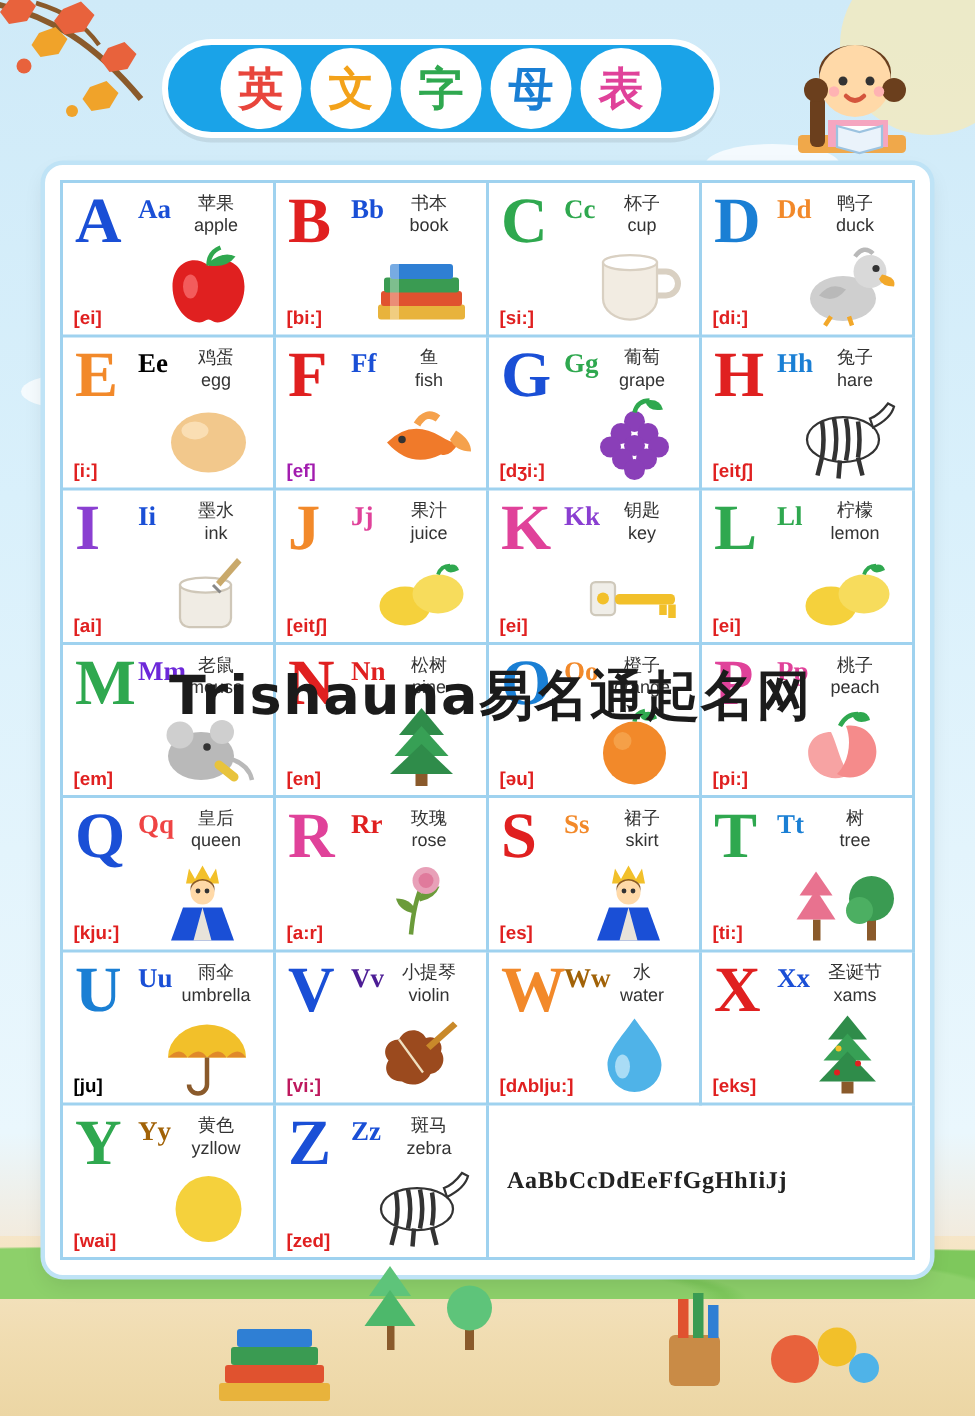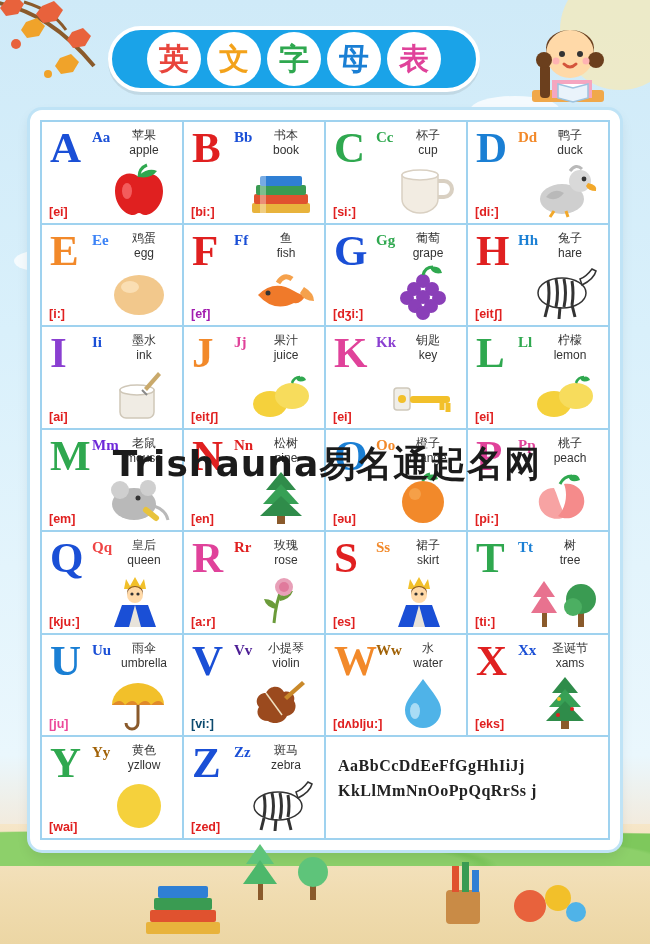--- a/index.html
+++ b/index.html
@@ -93,21 +93,21 @@
     padding: 5px 6px;
     overflow: hidden;
   }
   .big-letter {
     position: absolute; left: 8px; top: 4px;
     font-size: 43px; font-weight: bold; line-height: 1;
     font-family: "Liberation Serif", serif;
   }
   .small-pair {
     position: absolute; left: 50px; top: 8px;
-    font-size: 15px; font-weight: bold; line-height: 1;
+    font-size: 18px; font-weight: bold; line-height: 1;
     font-family: "Liberation Serif", serif;
   }
   .word-zh {
     position: absolute; right: 7px; top: 5px;
     font-size: 12px; color: #333; font-family: "DejaVu Sans", sans-serif;
     text-align: center; width: 62px;
   }
   .word-en {
     position: absolute; right: 7px; top: 21px;
     font-size: 12px; color: #333; text-align: center; width: 62px;
@@ -117,22 +117,22 @@
     font-size: 12.5px; font-weight: bold;
   }
   .pic {
     position: absolute; right: 6px; bottom: 4px;
     width: 74px; height: 56px;
   }
 
   
   .alpha-cell {
     grid-column: 3 / span 2;
-    display: flex; flex-direction: column; justify-content: flex-start;
-    gap: 7px; padding: 20px 12px;
+    display: flex; flex-direction: column; justify-content: center;
+    gap: 19px; padding: 20px 12px;
   }
   .alpha-row {
     font-size: 16px; font-weight: bold; color: #222;
     font-family: "Liberation Serif", serif; letter-spacing: .5px;
     white-space: nowrap;
   }
 
   
   #watermark {
     position: absolute; left: 32px; top: 440px;
@@ -258,21 +258,21 @@
           <circle cx="56" cy="16" r="2.4" fill="#333"></circle>
           <path d="M60 20 q10 2 8 8 q-8 0 -10 -5z" fill="#f2a82a"></path>
           <path d="M18 34 q8 -10 18 -4 q-8 10 -18 4z" fill="#b9b9b9"></path>
           <path d="M42 8 q6 -8 12 -2" stroke="#b9b9b9" stroke-width="3" fill="none"></path>
           <path d="M26 48 l-4 6 M38 48 l2 6" stroke="#f2a82a" stroke-width="3"></path>
         </svg>
       </div>
 
       <div class="cell">
         <div class="big-letter" style="color:#f2892a">E</div>
-        <div class="small-pair" style="color:#3b82f6">Ee</div>
+        <div class="small-pair" style="color:#000000">Ee</div>
         <div class="word-zh">鸡蛋</div>
         <div class="word-en">egg</div>
         <div class="phonetic" style="color:#e02020">[i:]</div>
         <svg class="pic" viewBox="0 0 74 56">
           <ellipse cx="37" cy="30" rx="25" ry="20" fill="#f2c88c"></ellipse>
           <ellipse cx="28" cy="22" rx="9" ry="6" fill="#fbe3bd" opacity=".8"></ellipse>
         </svg>
       </div>
 
       <div class="cell">
@@ -508,34 +508,34 @@
           <circle cx="53" cy="26" r="15" fill="#3a9b52"></circle>
           <circle cx="45" cy="34" r="9" fill="#4caf62"></circle>
         </svg>
       </div>
 
       <div class="cell">
         <div class="big-letter" style="color:#1a7fd4">U</div>
         <div class="small-pair" style="color:#1a4fd6">Uu</div>
         <div class="word-zh">雨伞</div>
         <div class="word-en">umbrella</div>
-        <div class="phonetic" style="color:#ec4899">[ju]</div>
+        <div class="phonetic" style="color:#000000">[ju]</div>
         <svg class="pic" viewBox="0 0 74 56">
           <path d="M10 30 a26 22 0 0 1 52 0z" fill="#f2c02a"></path>
           <path d="M10 30 q8 -8 13 0 q8 -8 13 0 q8 -8 13 0 q8 -8 13 0" fill="#e0892a"></path>
           <path d="M36 30 v18 a6 6 0 0 1 -12 0" stroke="#8a5a2b" stroke-width="3" fill="none"></path>
         </svg>
       </div>
 
       <div class="cell">
         <div class="big-letter" style="color:#1a4fd6">V</div>
         <div class="small-pair" style="color:#4c1d95">Vv</div>
         <div class="word-zh">小提琴</div>
         <div class="word-en">violin</div>
-        <div class="phonetic" style="color:#0c4a6e">[vi:]</div>
+        <div class="phonetic" style="color:#be185d">[vi:]</div>
         <svg class="pic" viewBox="0 0 74 56">
           <path d="M24 46 c-9 0 -13 -8 -9 -14 -5 -6 -1 -14 7 -14 4 -8 14 -8 18 -1 6 -2 12 3 10 9 4 6 0 14 -7 15 -3 7 -13 9 -19 5z" fill="#9b4a1e"></path>
           <path d="M40 22 l18 -16 3 3 -18 16z" fill="#c9892a"></path>
           <path d="M22 18 l16 22" stroke="#f0e0c0" stroke-width="1.5"></path>
         </svg>
       </div>
 
       <div class="cell">
         <div class="big-letter" style="color:#f2892a">W</div>
         <div class="small-pair" style="color:#a16207">Ww</div>
@@ -590,21 +590,20 @@
               <path d="M36 15 q3 13 0 26"></path>
               <path d="M44 17 q2 11 0 22"></path>
           </g>
           <path d="M54 20 q12 -6 14 -14 l-4 -2 q-6 8 -12 10z" fill="#fff" stroke="#333" stroke-width="1.5"></path>
           <path d="M20 40 l-3 12 M32 41 l-1 12 M44 40 l3 12" stroke="#333" stroke-width="3"></path>
         </svg>
       </div>
 
       <div class="cell alpha-cell">
         <div class="alpha-row">AaBbCcDdEeFfGgHhIiJj</div>
-        <div class="alpha-row">KkLlMmNnOoPpQqRrSs j</div>
       </div>
 
     </div>
   </div>
 
   <svg class="tree-dec" viewBox="0 0 110 70">
     <rect x="18" y="50" width="5" height="16" fill="#8a5a2b"></rect>
     <path d="M20 10 l14 20 h-28z" fill="#5ec47a"></path>
     <path d="M20 26 l17 24 h-34z" fill="#4db86b"></path>
     <rect x="70" y="52" width="6" height="14" fill="#8a5a2b"></rect>

